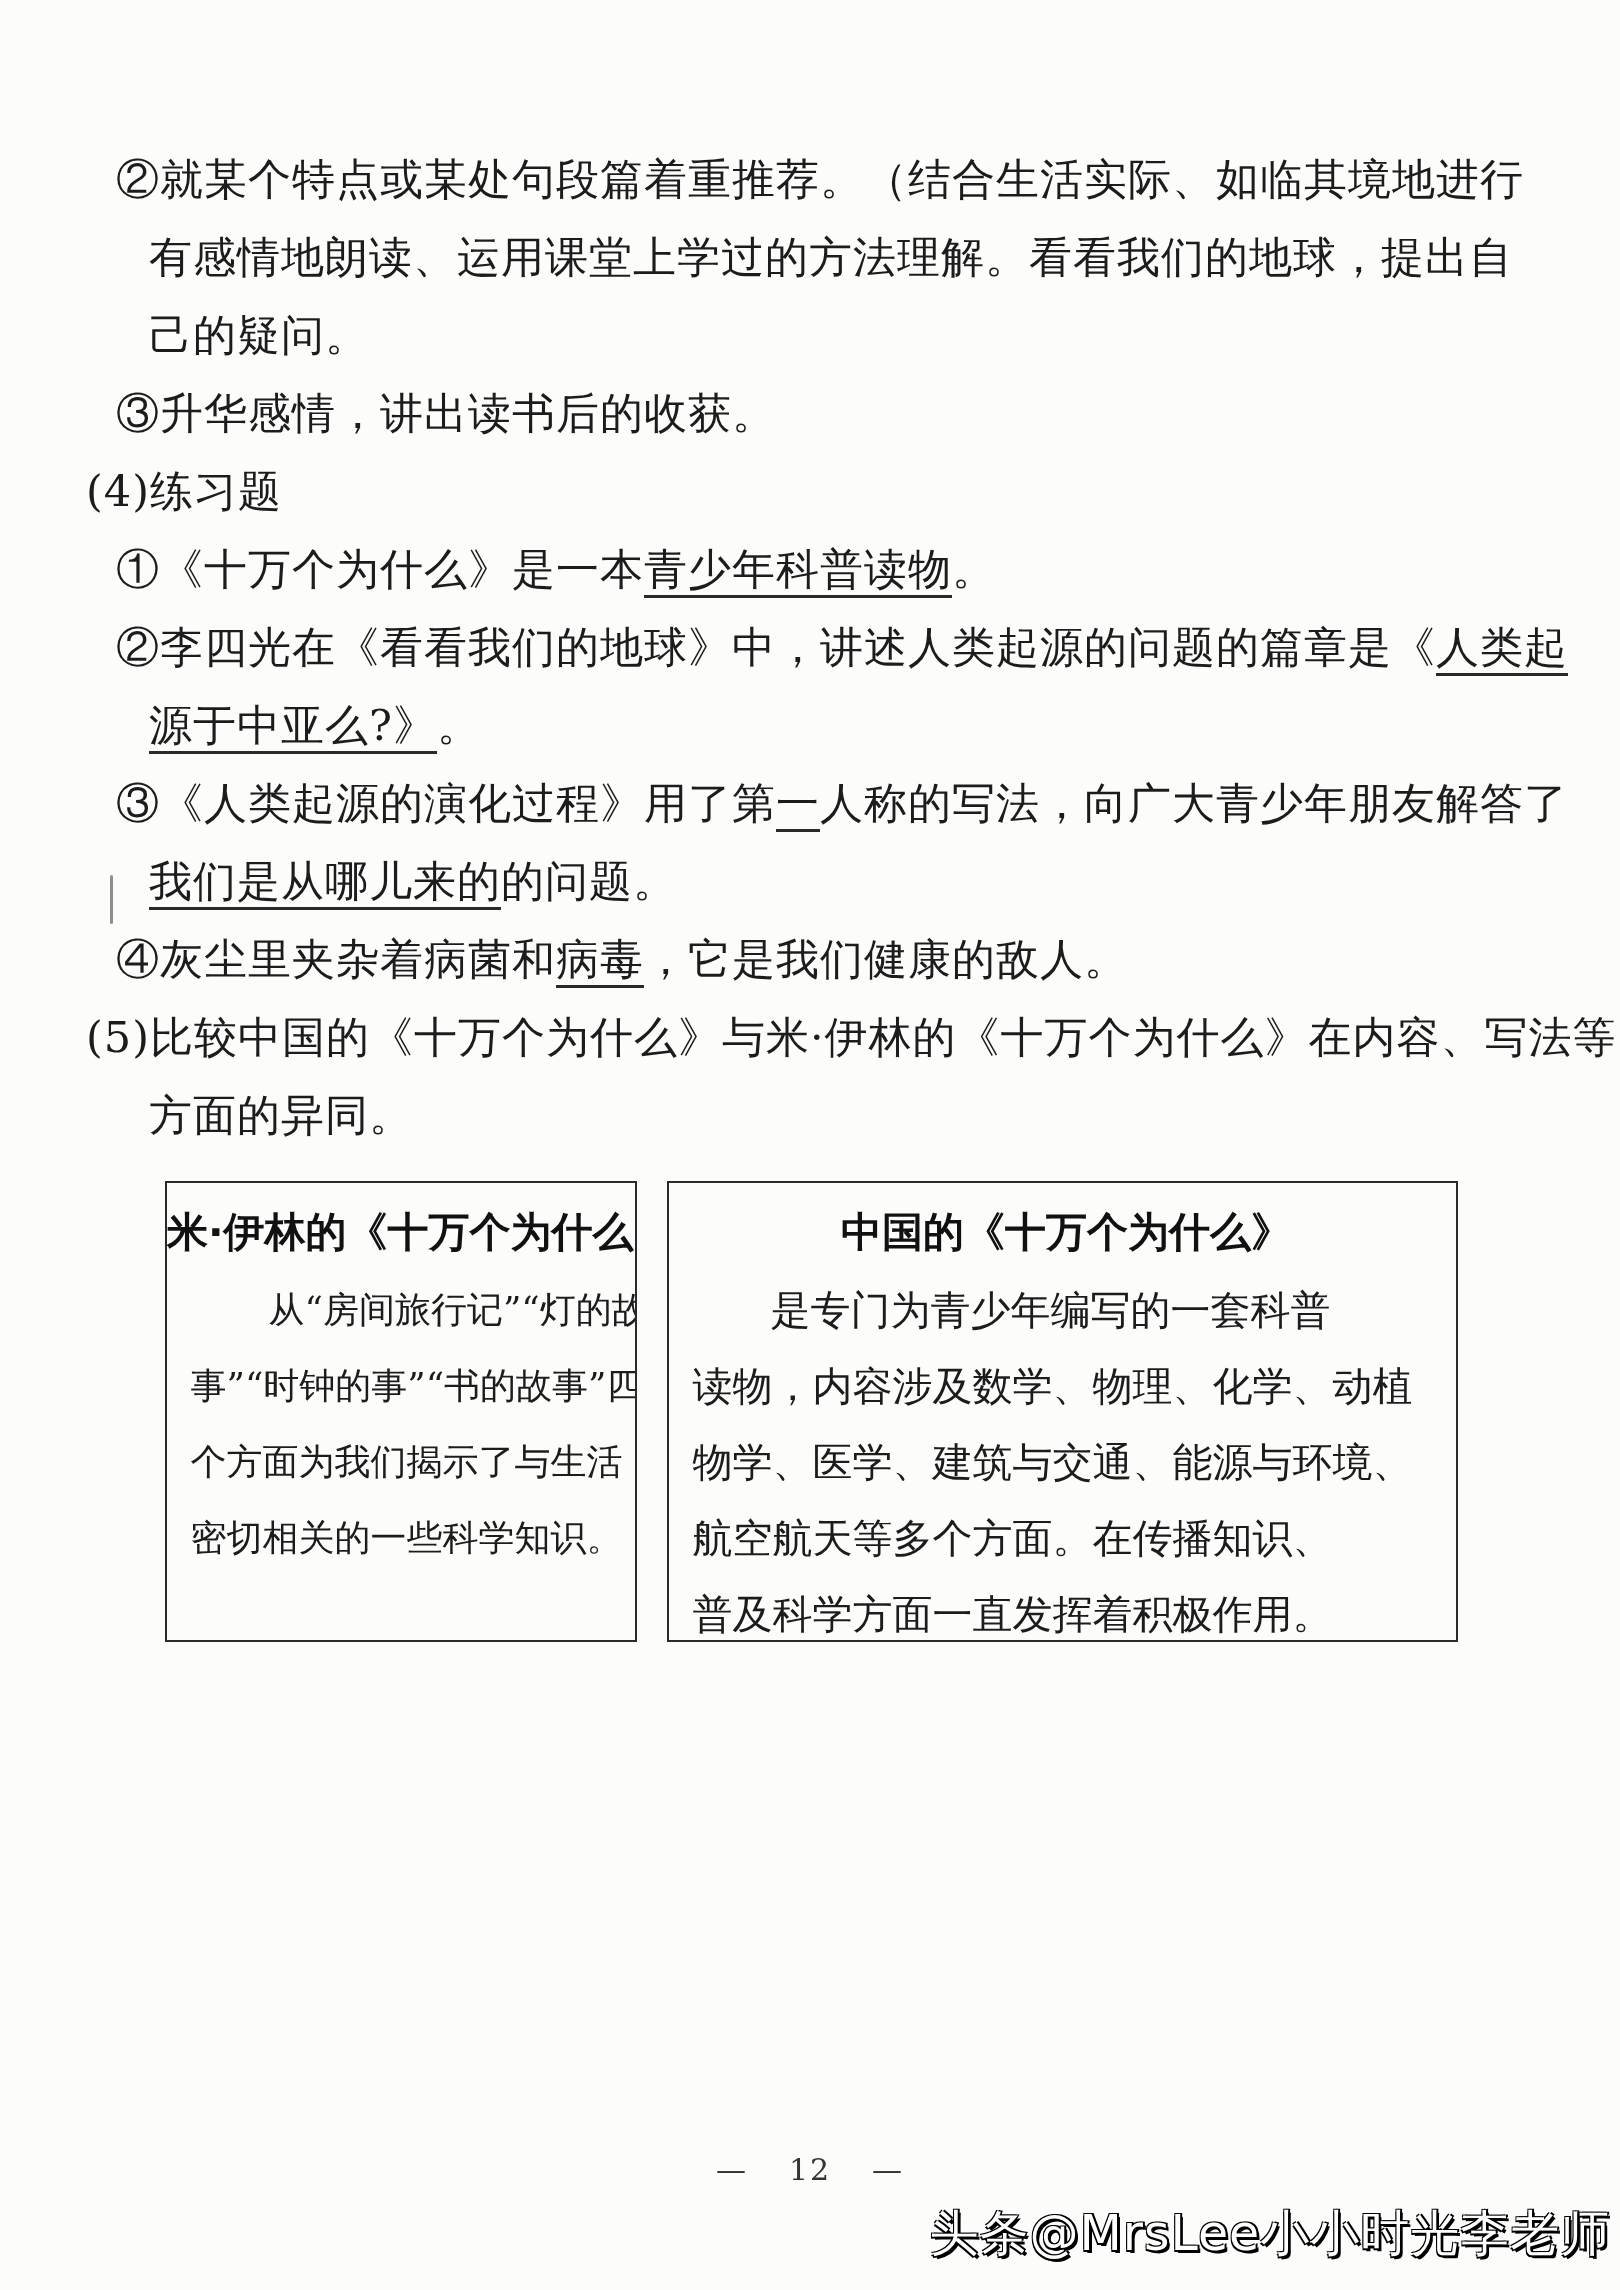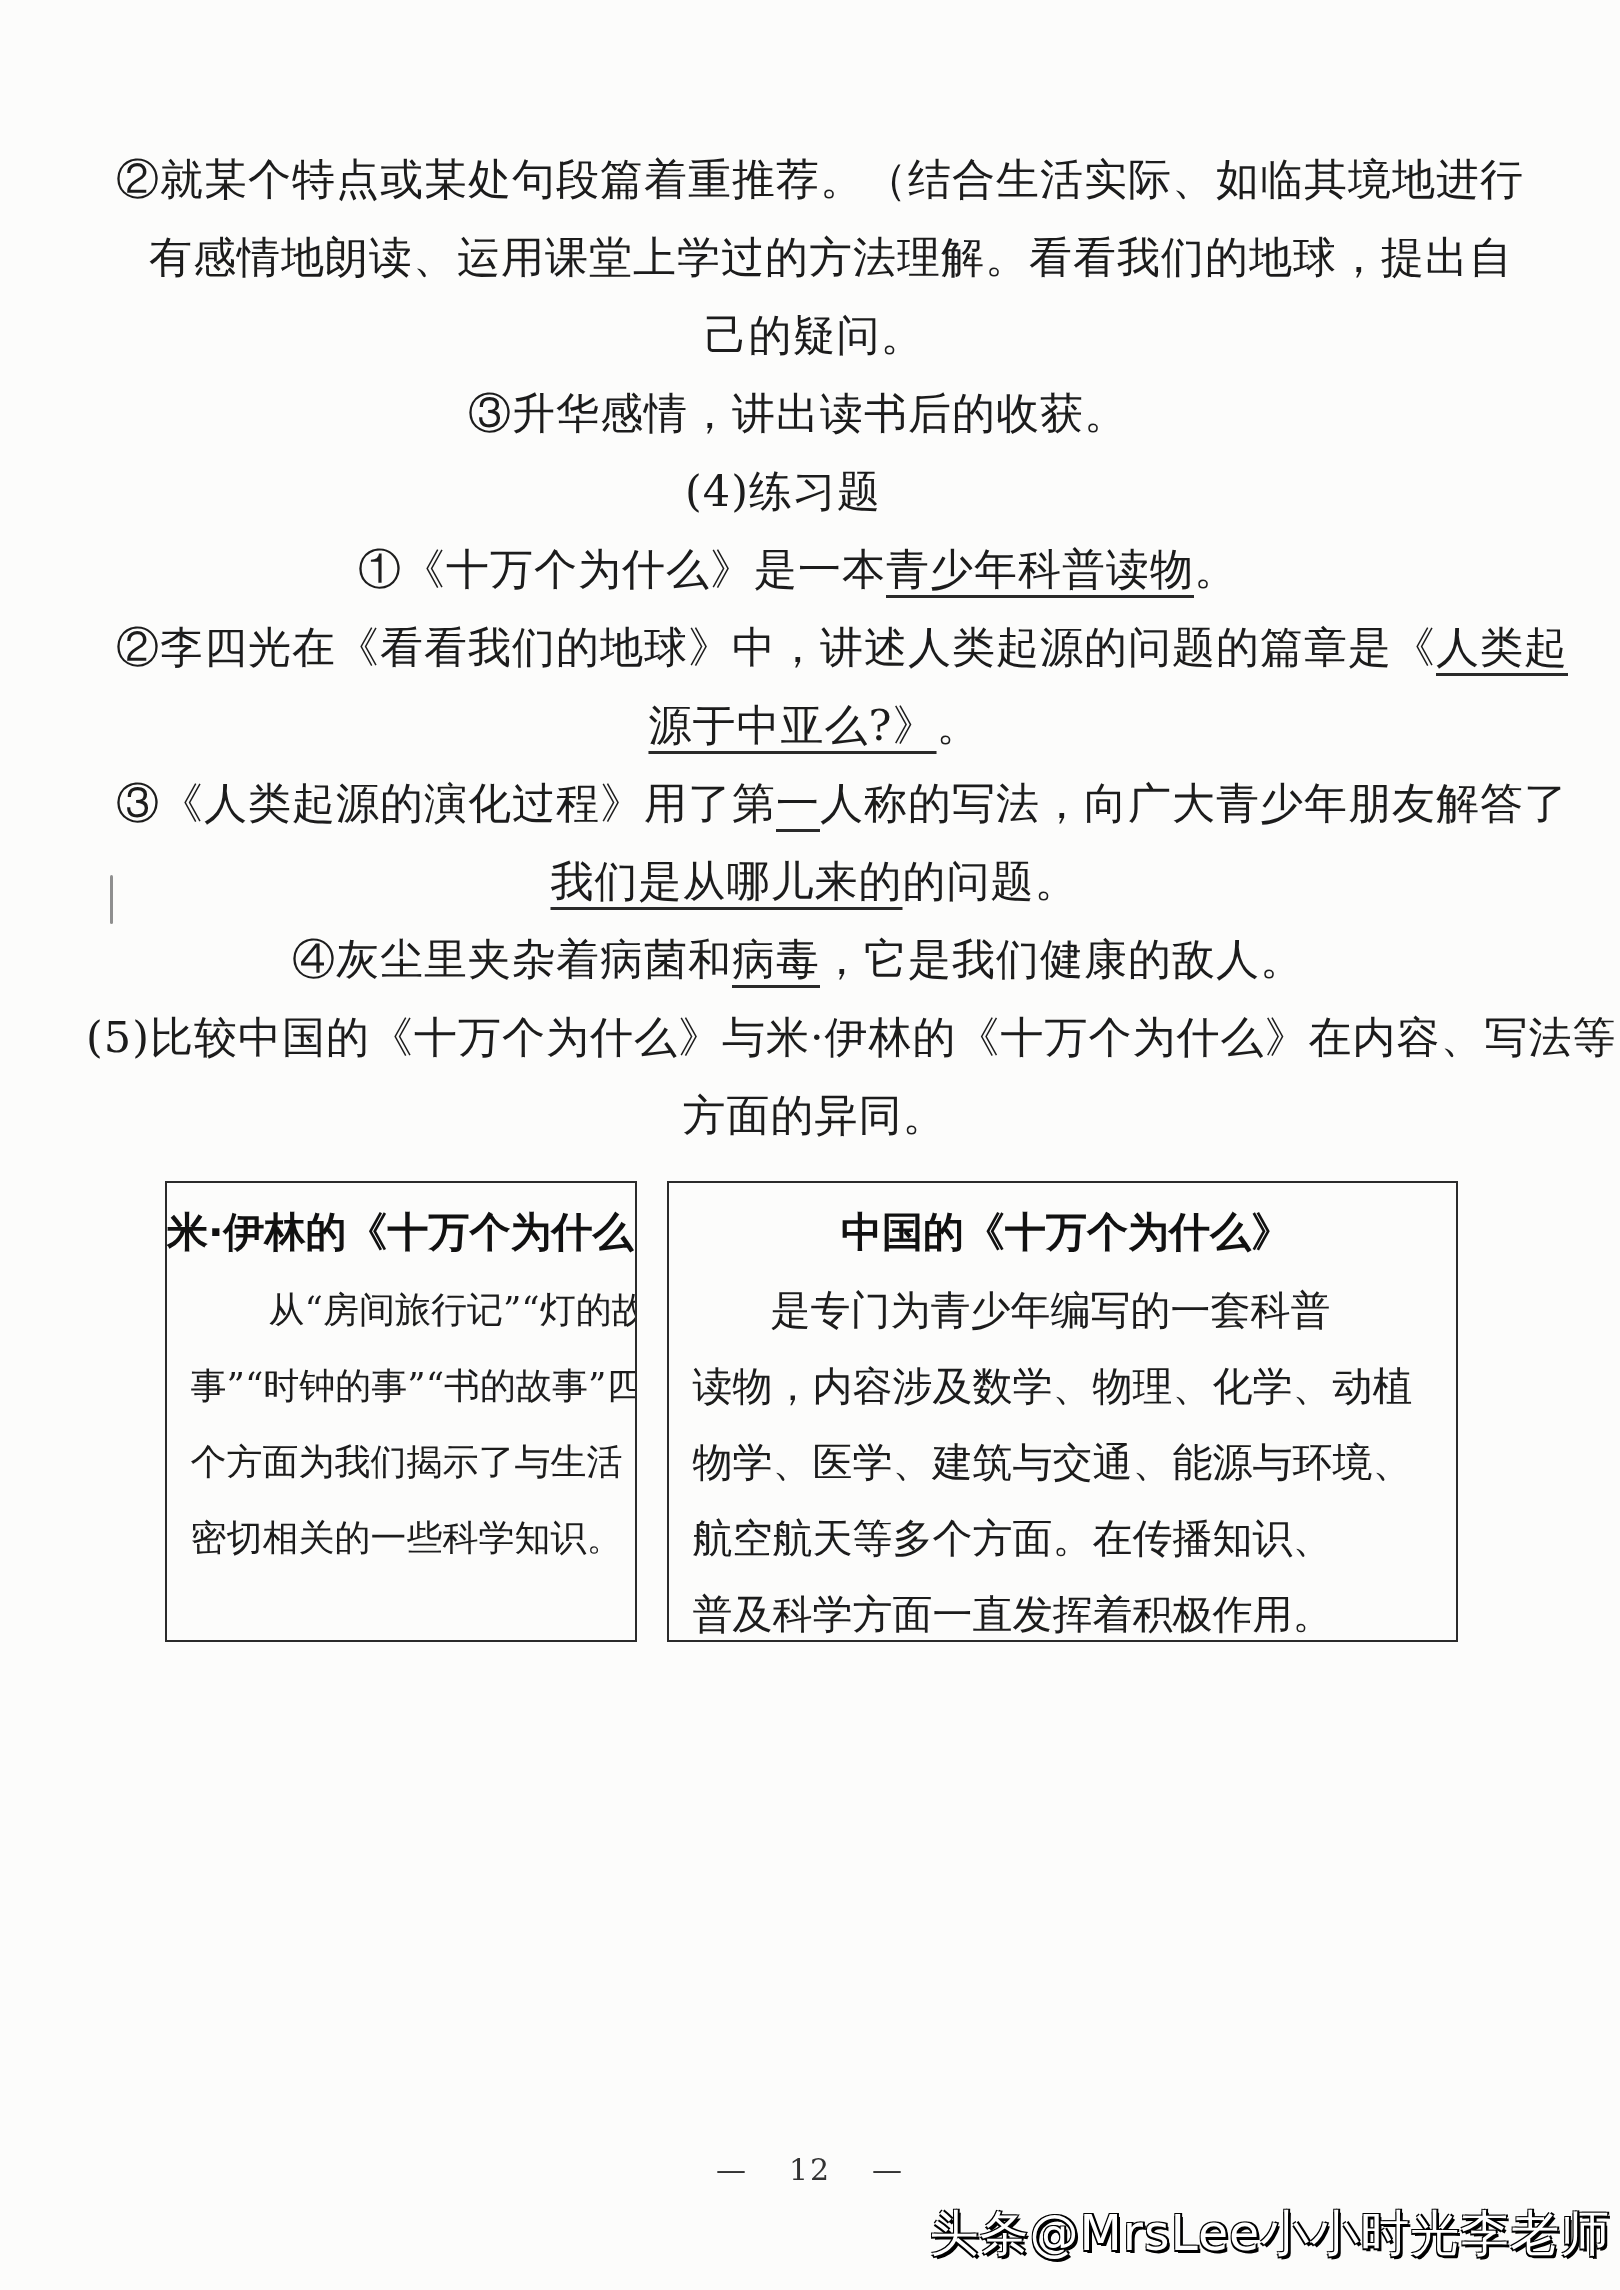--- a/index.html
+++ b/index.html
@@ -6,21 +6,21 @@
   .page{
     position:relative;
     width:1620px;height:2291px;
     margin:0 auto;
     background:#fcfcfb;
     font-family:"DejaVu Serif","Liberation Serif",serif;
     color:#1c1c1c;
     overflow:hidden;
   }
   
-  .main-text{position:absolute;top:140px;left:0;width:1480px;text-align:center;}
+  .main-text{position:absolute;top:140px;left:0;width:1480px;}
   .tline{
     display:block;height:78px;line-height:78px;
     font-size:43px;white-space:nowrap;letter-spacing:1px;
   }
   .ind0{padding-left:86px;}
   .ind1{padding-left:116px;}
   .ind2{padding-left:149px;}
   .u{
     text-decoration:underline;
     text-decoration-thickness:2.9px;

